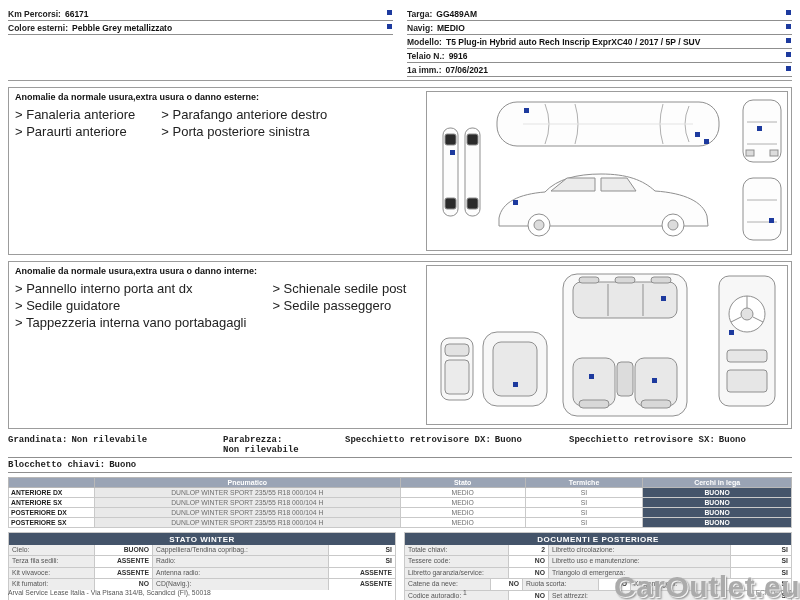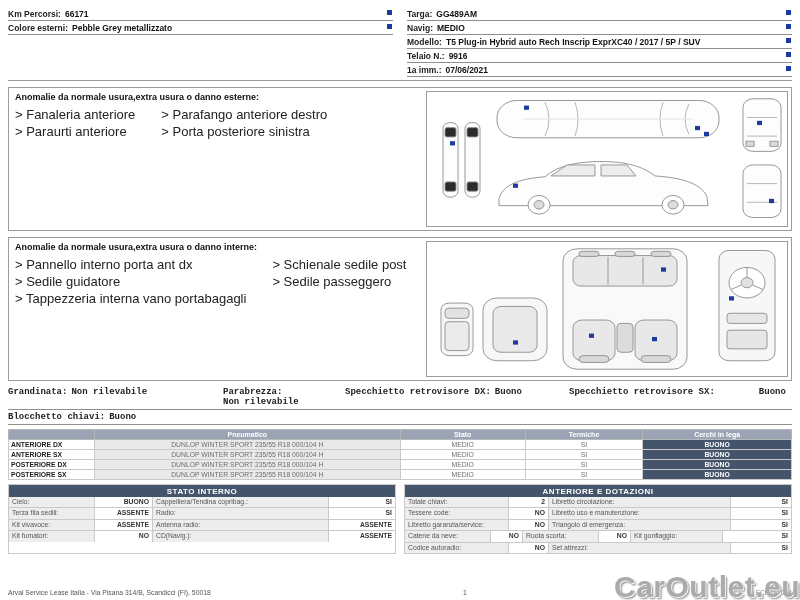--- a/index.html
+++ b/index.html
@@ -15,36 +15,36 @@
   
   .info { display:flex; gap:14px; margin-top:2px; }
   .info-col { flex:1; }
   .f-row { position:relative; display:flex; flex-wrap:wrap; align-items:center; border-bottom:1px solid #8f8f8f; padding:1.5px 10px 1.5px 0; min-height:13px; font-weight:bold; font-size:8.5px; }
   .f-row .lbl { margin-right:4px; white-space:nowrap; }
   .f-row .val { color:#111; }
   .f-marker { position:absolute; right:1px; top:3px; width:5px; height:5px; background:#1d3a9e; }
   .section-divider { border-bottom:1px solid #9a9a9a; margin-top:3px; }
 
   
-  .dmg-box { position:relative; border:1px solid #9c9c9c; margin-top:6px; height:144px; padding:4px 6px; }
+  .dmg-box { position:relative; border:1px solid #9c9c9c; margin-top:6px; height:168px; padding:4px 6px; }
   .dmg-title { font-size:9px; font-weight:bold; color:#111; }
   .dmg-items { display:flex; gap:26px; margin-top:5px; font-size:13px; color:#222; width:400px; }
   .dmg-col div { margin-bottom:2px; }
   .diagram { position:absolute; top:3px; right:3px; bottom:3px; width:362px; border:1px solid #9c9c9c; background:#fff; }
   .diagram svg { display:block; width:100%; height:100%; }
 
   
   .checks { margin-top:4px;font-family:Liberation Mono, monospace; }
   .chk-row { display:flex; border-bottom:1px solid #8f8f8f; padding:2px 0; font-weight:bold; font-size:9px; }
   .chk-item { display:flex; flex-wrap:wrap; }
   .chk-item .lbl { margin-right:4px; }
   .chk-0 { width:215px; }
   .chk-1 { width:122px; }
   .chk-2 { width:224px; }
-  .chk-3 { flex:1;gap:40px; }
+  .chk-3 { flex:1; }
 
   
   table.tyres { width:100%; border-collapse:collapse; margin-top:4px; table-layout:fixed; }
   .tyres th { background:#9aa4b5; color:#fff; font-weight:bold; font-size:7px; border:1px solid #b8b8b8; padding:1px 2px; }
   .tyres td { border:1px solid #c9c9c9; padding:1px 2px; font-size:6.8px; text-align:center; color:#6e6e6e; }
   .tyres td.pos { text-align:left; font-weight:bold; color:#222; background:#fff; }
   .tyres td.spec { background:#e9e9e9; }
   .tyres td.cerchi { background:#44546a; color:#fff; font-weight:bold; }
 
   
@@ -312,21 +312,21 @@
         <td>MEDIO</td>
         <td>SI</td>
         <td class="cerchi">BUONO</td>
       </tr>
     </tbody>
   </table>
 
   <div class="bottom">
 
     <div class="btable">
-      <div class="btitle">STATO INTERNO</div>
+      <div class="btitle">STATO WINTER</div>
       <div class="kvrow">
         <div class="kc lt-k1">Cielo:</div>
         <div class="kv lt-v1">BUONO</div>
         <div class="kc lt-k2">Cappelliera/Tendina copribag.:</div>
         <div class="kv lt-v2">SI</div>
       </div>
       <div class="kvrow">
         <div class="kc lt-k1">Terza fila sedili:</div>
         <div class="kv lt-v1">ASSENTE</div>
         <div class="kc lt-k2">Radio:</div>
@@ -340,21 +340,21 @@
       </div>
       <div class="kvrow">
         <div class="kc lt-k1">Kit fumatori:</div>
         <div class="kv lt-v1">NO</div>
         <div class="kc lt-k2">CD(Navig.):</div>
         <div class="kv lt-v2">ASSENTE</div>
       </div>
     </div>
 
     <div class="btable">
-      <div class="btitle">ANTERIORE E DOTAZIONI</div>
+      <div class="btitle">DOCUMENTI E POSTERIORE</div>
       <div class="kvrow">
         <div class="kc rt-k1">Totale chiavi:</div>
         <div class="kv rt-v1">2</div>
         <div class="kc rt-k2">Libretto circolazione:</div>
         <div class="kv rt-v2">SI</div>
       </div>
       <div class="kvrow">
         <div class="kc rt-k1">Tessere code:</div>
         <div class="kv rt-v1">NO</div>
         <div class="kc rt-k2">Libretto uso e manutenzione:</div>

